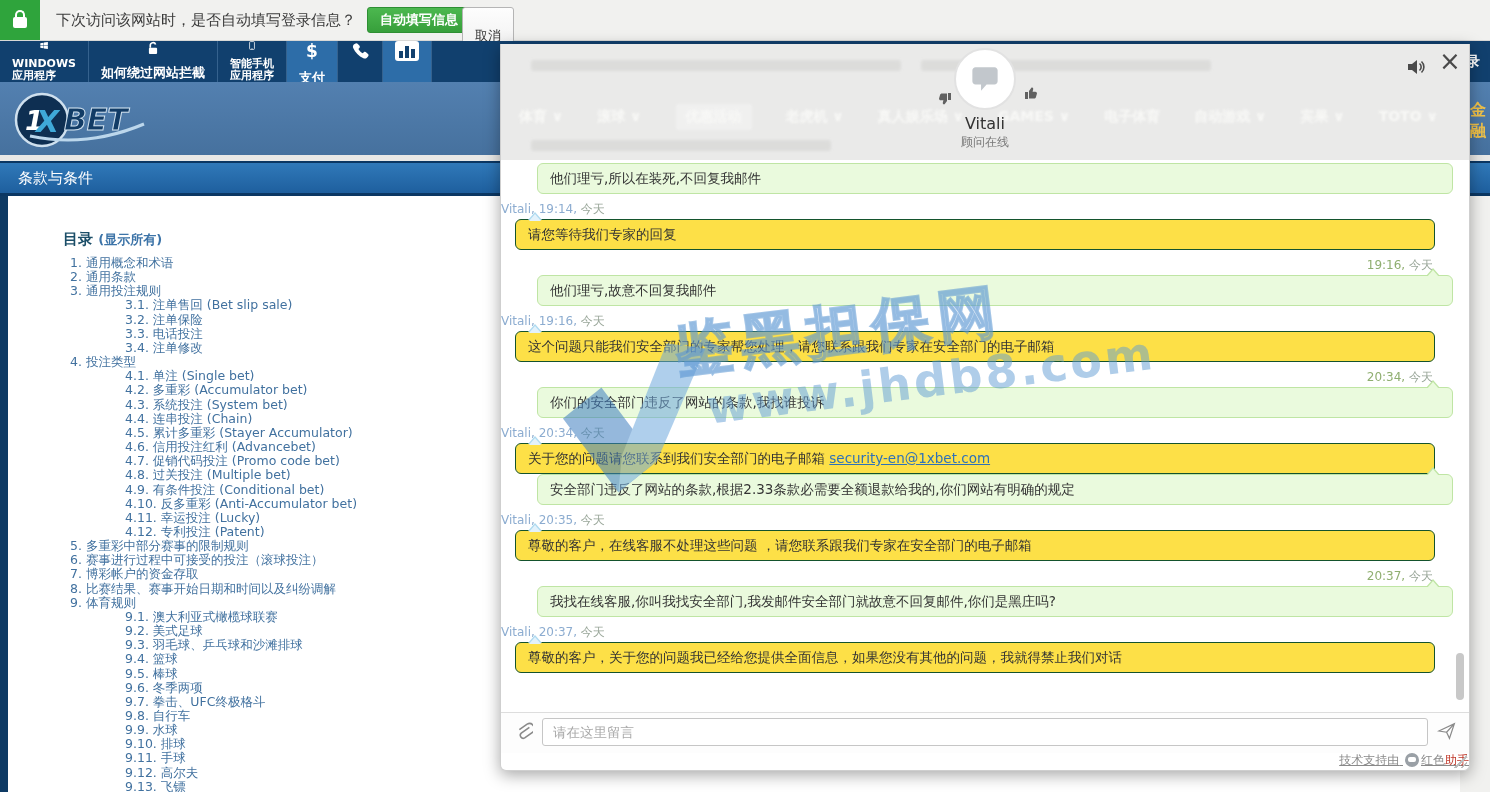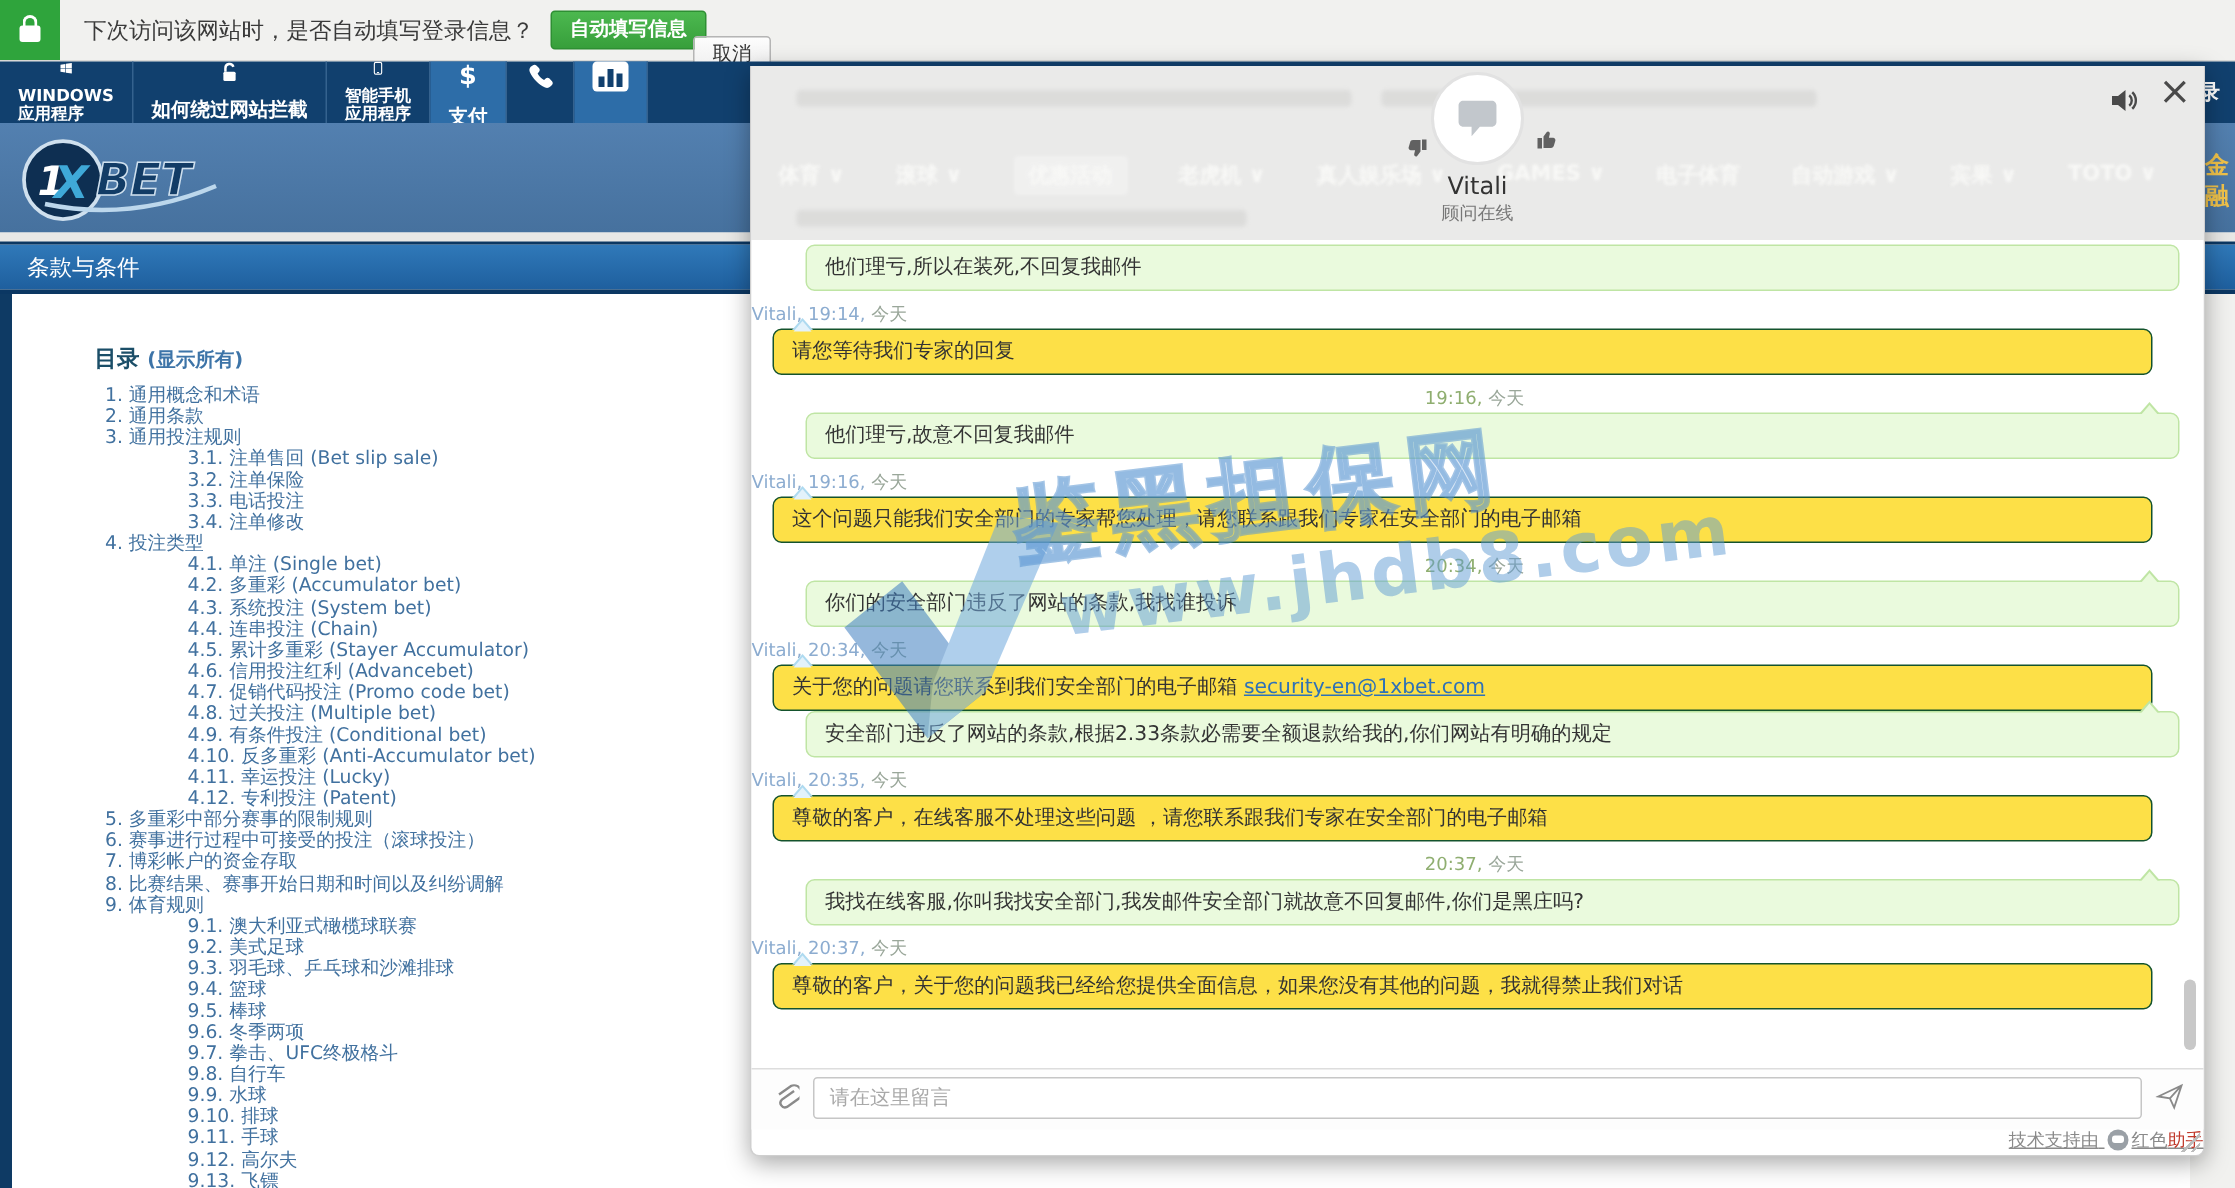--- a/index.html
+++ b/index.html
@@ -6,21 +6,21 @@
   #stage{position:relative;width:1490px;height:792px;overflow:hidden;
     background:#f1f1ef;font-family:"DejaVu Sans","Liberation Sans",sans-serif;}
 
   
   .notif{position:absolute;left:0;top:0;width:1490px;height:40px;background:#f1f1ef;border-bottom:1px solid #d8d8d6;}
   .notif-lock{position:absolute;left:0;top:0;width:40px;height:40px;background:#2fa43c;}
   .lock-glyph{position:absolute;left:13px;top:17px;width:14px;height:11px;background:#fff;border-radius:2px;}
   .lock-glyph::before{content:"";position:absolute;left:2px;top:-7px;width:6px;height:8px;border:2.5px solid #fff;border-bottom:none;border-radius:6px 6px 0 0;}
   .notif-text{position:absolute;left:56px;top:0;height:40px;line-height:40px;font-size:15px;color:#3a3a3a;}
   .btn-green{position:absolute;left:367px;top:7px;height:24px;line-height:24px;padding:0 12px;background:linear-gradient(#4cb84f,#379f3b);border:1px solid #2e8f33;border-radius:3px;color:#fff;font-size:13px;font-weight:bold;cursor:pointer;}
-  .btn-gray{position:absolute;left:462px;top:24px;height:24px;line-height:24px;padding:0 12px;background:linear-gradient(#fdfdfd,#ececec);border:1px solid #b5b5b5;border-radius:3px;color:#333;font-size:13px;cursor:pointer;text-align:right;}
+  .btn-gray{position:absolute;left:462px;top:7px;height:24px;line-height:24px;padding:16px 12px;background:linear-gradient(#fdfdfd,#ececec);border:1px solid #b5b5b5;border-radius:3px;color:#333;font-size:13px;cursor:pointer;text-align:right;}
 
   
   .bbar{position:absolute;left:0;top:41px;width:1490px;height:41px;background:#11406e;display:flex;}
   .tile{display:flex;align-items:center;gap:8px;padding:0 12px;border-right:1px solid #35628e;color:#fff;cursor:pointer;flex-direction:column;}
   .tile.lit{background:#2d6da8;}
   .t2{font-size:11px;font-weight:bold;line-height:12px;}
   .t1{font-size:13px;font-weight:bold;}
   .dollar{font-size:17px;font-weight:bold;}
   .chartbox{width:24px;height:20px;background:#fff;border-radius:3px;position:relative;}
   .chartbox i{position:absolute;bottom:3px;width:4px;background:#11406e;}
@@ -57,21 +57,21 @@
   .agent-status{position:absolute;left:0;top:90px;width:100%;text-align:center;font-size:12px;color:#777;}
   .thumb{position:absolute;top:46px;cursor:pointer;opacity:.85;}
   .thumb.down{left:435px;}
   .thumb.up{left:523px;top:42px;}
   .snd{position:absolute;left:905px;top:14px;cursor:pointer;}
   .closex{position:absolute;left:938px;top:4px;font-size:26px;color:#4a4a4a;cursor:pointer;line-height:26px;}
 
   .msgs{position:absolute;left:0;top:116px;width:100%;height:552px;background:#fff;overflow:hidden;padding-top:3px;box-sizing:border-box;}
   .m-label{height:14px;margin:7px 0 4px;font-size:12px;}
   .m-label.agent{}
-  .m-label.user{text-align:center;padding-right:4px;}
+  .m-label.user{text-align:right;padding-right:36px;}
   .m-label .nm{color:#8cacd0;}
   .m-label.user .nm{color:#8fae70;}
   .m-label .day{color:#9aa79a;}
   .bubble{position:relative;box-sizing:border-box;height:31px;line-height:17px;padding:6px 12px;border-radius:6px;font-size:13.5px;color:#333;}
   .bubble.agent{margin:0 34px 0 14px;background:#fde047;border:1px solid #14532d;}
   .bubble.user{margin:0 16px 0 36px;background:#eafadd;border:1px solid #bfe5a4;}
   .bubble::before{content:"";position:absolute;top:-8px;border-left:7px solid transparent;border-right:7px solid transparent;}
   .bubble::after{content:"";position:absolute;top:-6px;border-left:6px solid transparent;border-right:6px solid transparent;}
   .bubble.agent::before{left:12px;border-bottom:8px solid #aedaf0;}
   .bubble.agent::after{left:13px;border-bottom:7px solid #e3f2fb;}

